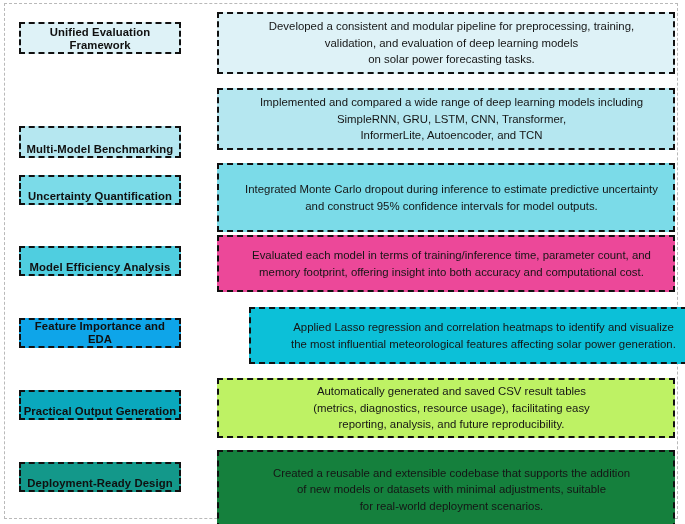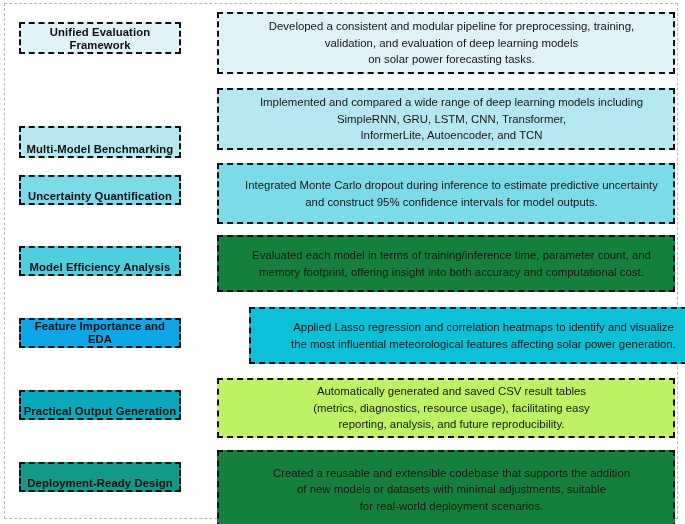--- a/index.html
+++ b/index.html
@@ -93,30 +93,30 @@
         <div class="desc-box" style="top: 84px; height: 62px; background: rgb(181, 231, 240); border-color: rgb(16, 16, 16);">
           <span class="desc-text">Implemented and compared a wide range of deep learning models including
 SimpleRNN, GRU, LSTM, CNN, Transformer,
 InformerLite, Autoencoder, and TCN</span>
         </div>
       </div>
       <div class="row">
         <div class="label-box" style="top: 171px; height: 30px; background: rgb(123, 219, 232); border-color: rgb(16, 16, 16);">
           <span class="label-text">Uncertainty Quantification</span>
         </div>
-        <div class="desc-box" style="top: 159px; height: 61px; background: rgb(123, 219, 232); border-color: rgb(16, 16, 16);">
+        <div class="desc-box" style="top: 159px; height: 69px; background: rgb(123, 219, 232); border-color: rgb(16, 16, 16);">
           <span class="desc-text">Integrated Monte Carlo dropout during inference to estimate predictive uncertainty
 and construct 95% confidence intervals for model outputs.</span>
         </div>
       </div>
       <div class="row">
         <div class="label-box" style="top: 242px; height: 30px; background: rgb(79, 206, 224); border-color: rgb(16, 16, 16);">
           <span class="label-text">Model Efficiency Analysis</span>
         </div>
-        <div class="desc-box" style="top: 231px; height: 57px; background: #15803d; border-color: rgb(16, 16, 16);">
+        <div class="desc-box" style="top: 231px; height: 57px; background: #ec4899; border-color: rgb(16, 16, 16);">
           <span class="desc-text">Evaluated each model in terms of training/inference time, parameter count, and
 memory footprint, offering insight into both accuracy and computational cost.</span>
         </div>
       </div>
       <div class="row">
         <div class="label-box" style="top: 314px; height: 30px; background: #0ea5e9; border-color: rgb(16, 16, 16);">
           <span class="label-text">Feature Importance and EDA</span>
         </div>
         <div class="desc-box" style="top: 303px; height: 57px; background: rgb(12, 192, 216); border-color: rgb(16, 16, 16); margin-left: 32px;">
           <span class="desc-text">Applied Lasso regression and correlation heatmaps to identify and visualize

